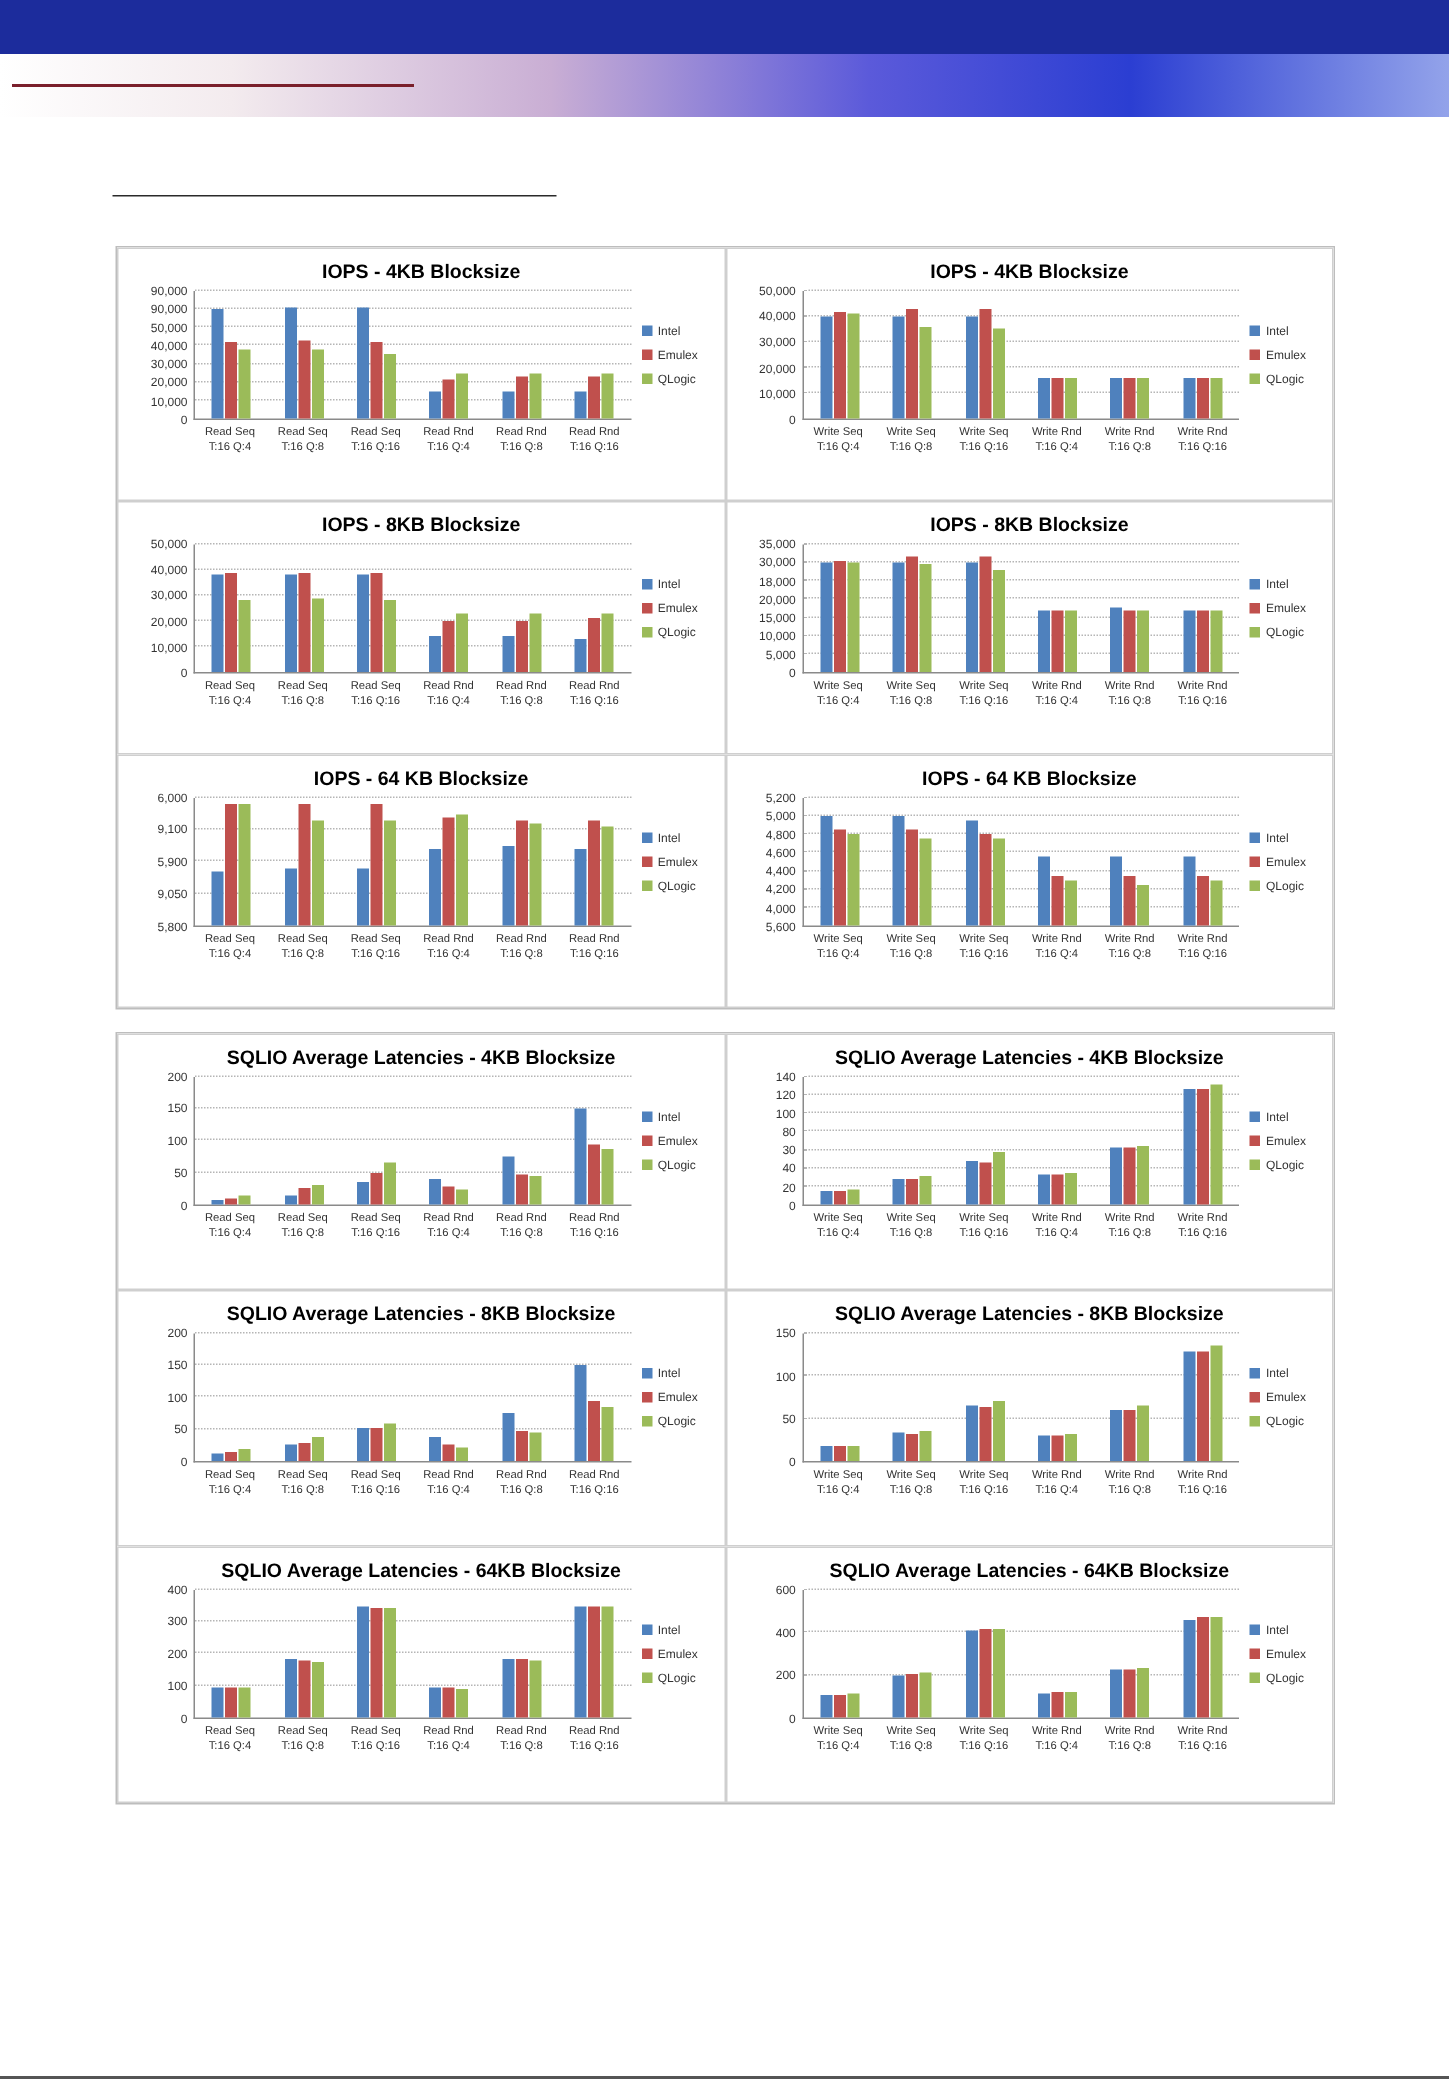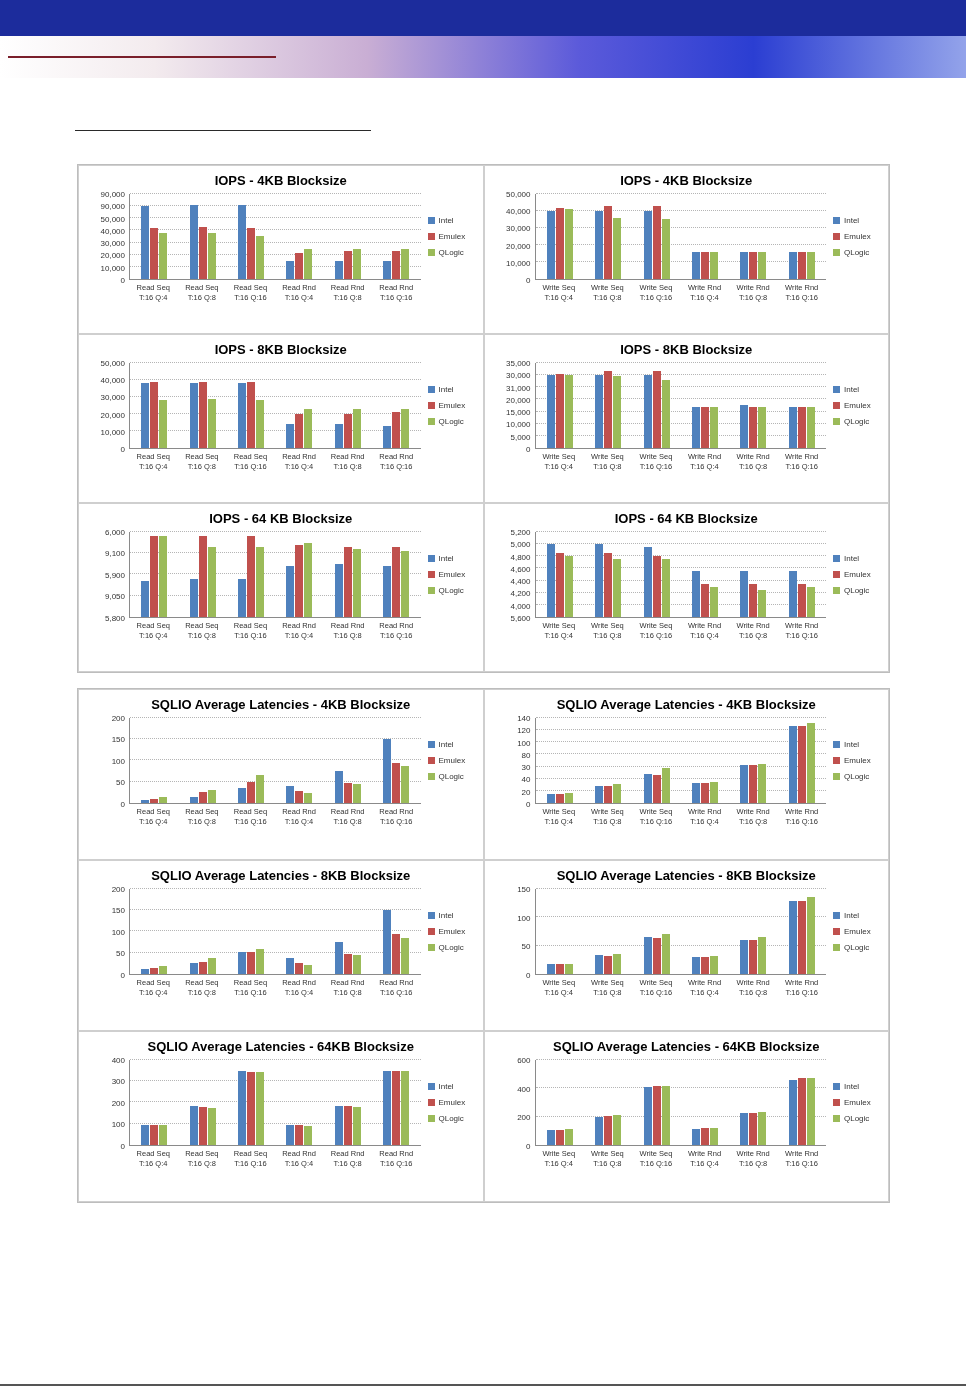--- a/index.html
+++ b/index.html
@@ -395,21 +395,21 @@
     </div>
     <div class="chart-cell">
       <div class="chart-title">IOPS - 8KB Blocksize</div>
       <div class="chart-body">
         <div class="y-axis">
           <div class="y-label" style="bottom: 0%;">0</div>
           <div class="y-label" style="bottom: 14.2857%;">5,000</div>
           <div class="y-label" style="bottom: 28.5714%;">10,000</div>
           <div class="y-label" style="bottom: 42.8571%;">15,000</div>
           <div class="y-label" style="bottom: 57.1429%;">20,000</div>
-          <div class="y-label" style="bottom: 71.4286%;">31,000</div>
+          <div class="y-label" style="bottom: 71.4286%;">18,000</div>
           <div class="y-label" style="bottom: 85.7143%;">30,000</div>
           <div class="y-label" style="bottom: 100%;">35,000</div>
         </div>
         <div class="plot-col">
           <div class="plot">
             <div class="gridline" style="bottom: 14.2857%;"></div>
             <div class="gridline" style="bottom: 28.5714%;"></div>
             <div class="gridline" style="bottom: 42.8571%;"></div>
             <div class="gridline" style="bottom: 57.1429%;"></div>
             <div class="gridline" style="bottom: 71.4286%;"></div>

